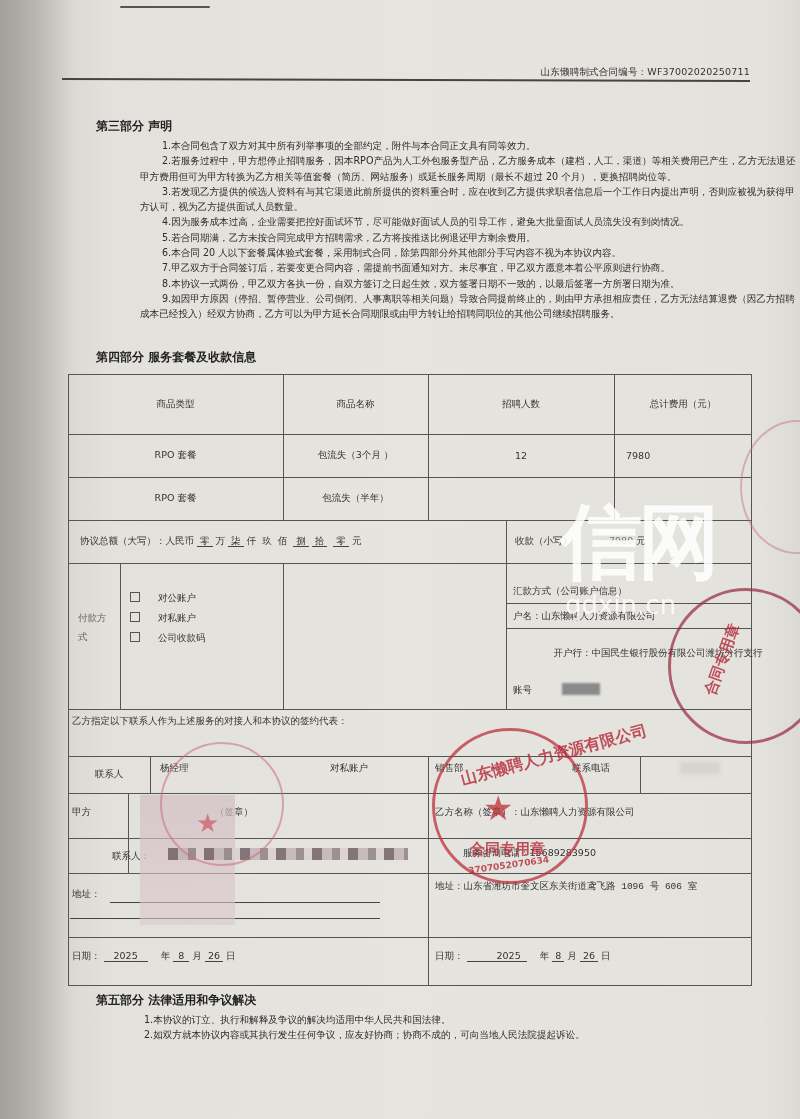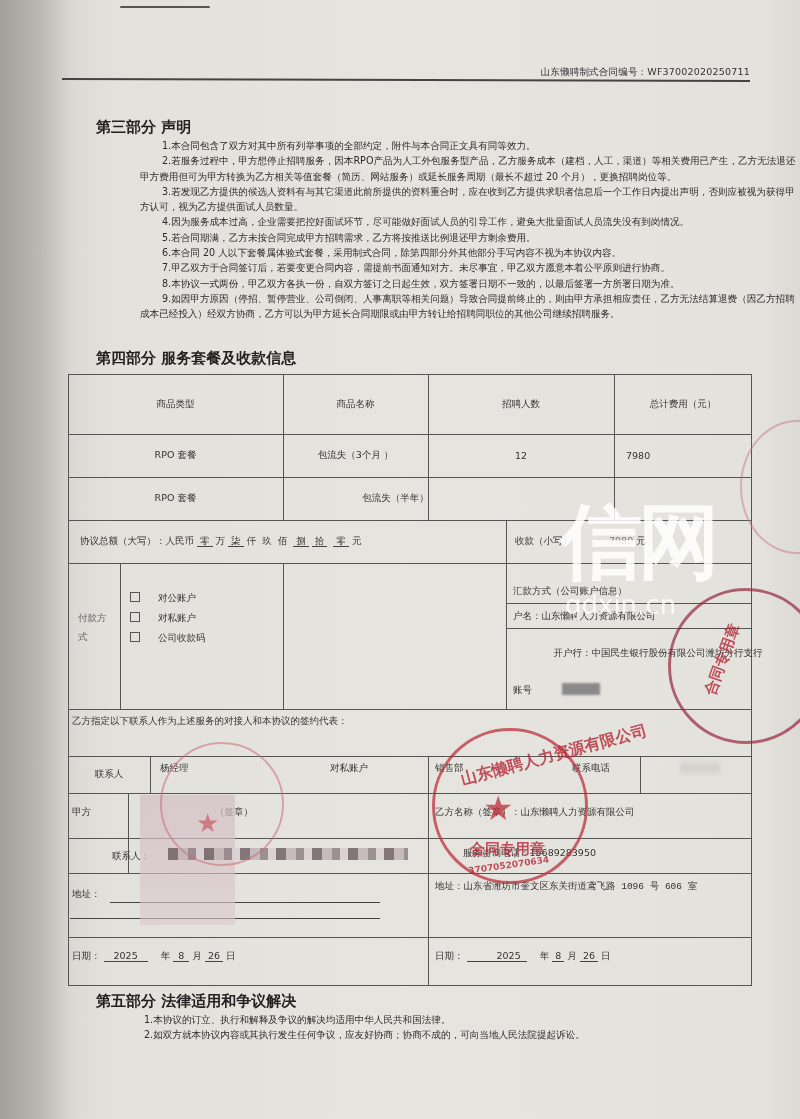--- a/index.html
+++ b/index.html
@@ -5,21 +5,21 @@
   html,body{margin:0;padding:0;}
   body{width:800px;height:1119px;overflow:hidden;position:relative;
     background:#cfccc7;font-family:"DejaVu Sans","Liberation Sans",sans-serif;color:#2a2a2a;}
   .paper{position:absolute;left:0;top:0;width:800px;height:1119px;
     background:linear-gradient(90deg,#b9b6b1 0px,#c8c5c0 40px,#dddad5 75px,#e3e1dc 110px,#e6e4df 400px,#e4e2dd 760px,#dcdad5 800px);}
   .shade{position:absolute;left:0;top:0;width:70px;height:1119px;
     background:linear-gradient(90deg,rgba(120,118,114,.35),rgba(160,158,154,0));}
   .topline-small{position:absolute;left:120px;top:6px;width:90px;height:2px;background:#555;border-radius:1px;}
   .header-code{position:absolute;right:50px;top:66px;font-size:9.5px;color:#333;letter-spacing:.2px;}
   .header-rule{position:absolute;left:62px;top:79px;width:688px;height:2px;background:#444;transform:rotate(.15deg);}
-  .h2{position:absolute;font-weight:bold;font-size:15px;color:#222;}
+  .h2{position:absolute;font-weight:bold;font-size:12px;color:#222;}
   .para{position:absolute;font-size:9.6px;line-height:15.3px;color:#2c2c2c;margin-left:44px;}
   .para p{margin:0;}
   .ind{text-indent:22px;}
 
   
   .tbl{position:absolute;border:1.5px solid #555;box-sizing:border-box;}
   .line{position:absolute;background:#555;}
   .cell{position:absolute;font-size:9.5px;color:#333;display:flex;align-items:center;justify-content:center;}
   .lcell{position:absolute;font-size:9.5px;color:#333;}
   .uline{border-bottom:1px solid #444;padding:0 3px;}
@@ -86,21 +86,21 @@
 <div class="cell" style="left:283px;top:374px;width:145px;height:60px;">商品名称</div>
 <div class="cell" style="left:428px;top:374px;width:186px;height:60px;">招聘人数</div>
 <div class="cell" style="left:614px;top:374px;width:138px;height:60px;">总计费用（元）</div>
 
 <div class="cell" style="left:68px;top:434px;width:215px;height:43px;">RPO 套餐</div>
 <div class="cell" style="left:283px;top:434px;width:145px;height:43px;">包流失（3个月 ）</div>
 <div class="cell" style="left:428px;top:434px;width:186px;height:43px;">12</div>
 <div class="cell" style="left:614px;top:434px;width:138px;height:43px;justify-content:flex-start;padding-left:12px;box-sizing:border-box;">7980</div>
 
 <div class="cell" style="left:68px;top:477px;width:215px;height:43px;">RPO 套餐</div>
-<div class="cell" style="left:283px;top:477px;width:145px;height:43px;padding-left:40px;">包流失（半年）</div>
+<div class="cell" style="left:283px;top:477px;width:145px;height:43px;">包流失（半年）</div>
 <div class="cell" style="left:428px;top:477px;width:186px;height:43px;"></div>
 <div class="cell" style="left:614px;top:477px;width:138px;height:43px;"></div>
 
 <div class="lcell" style="left:80px;top:535px;">
   <span>协议总额（大写）：人民币</span>
   <span class="uline">零</span>
   <span>万</span>
   <span class="uline">柒</span>
   <span>仟</span>
   &nbsp;<span>玖</span>

